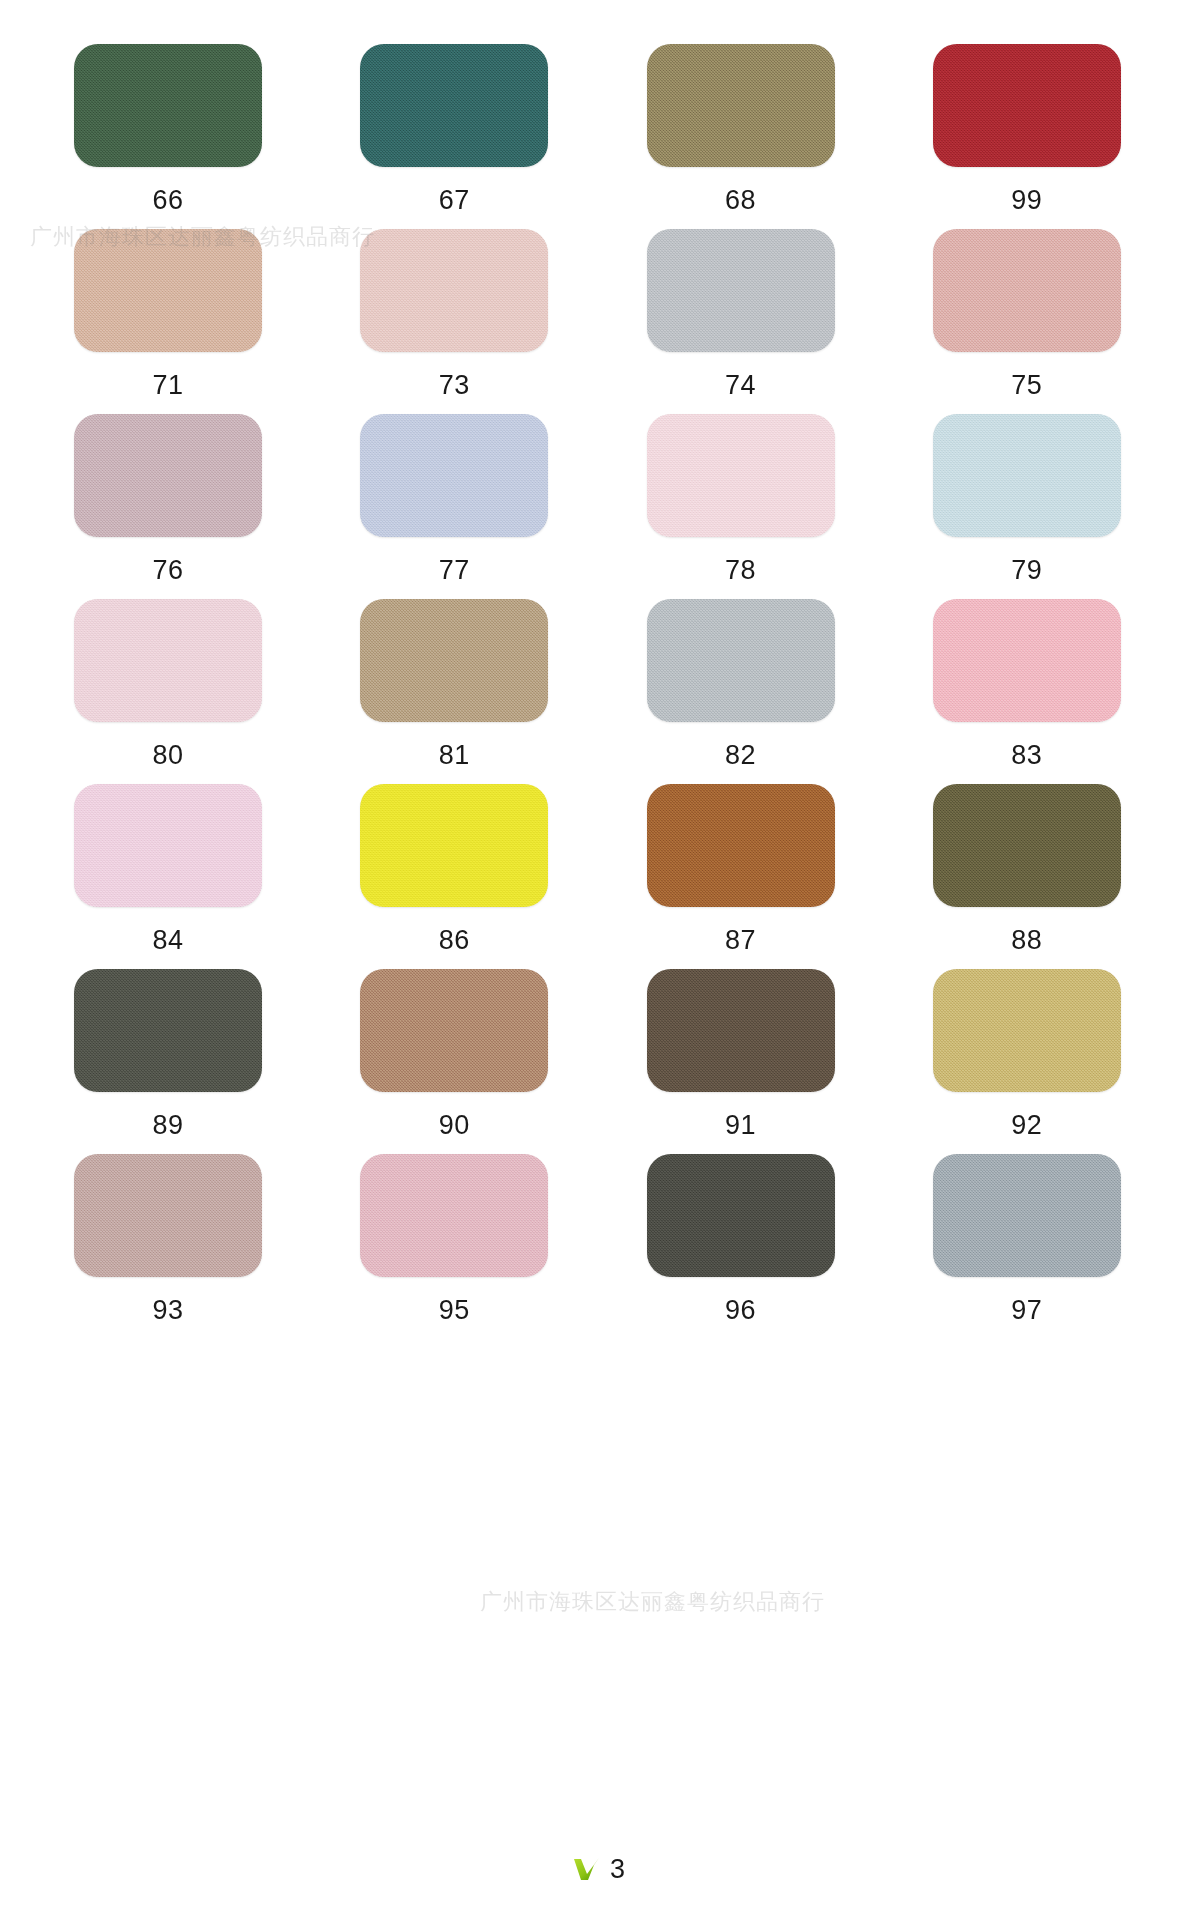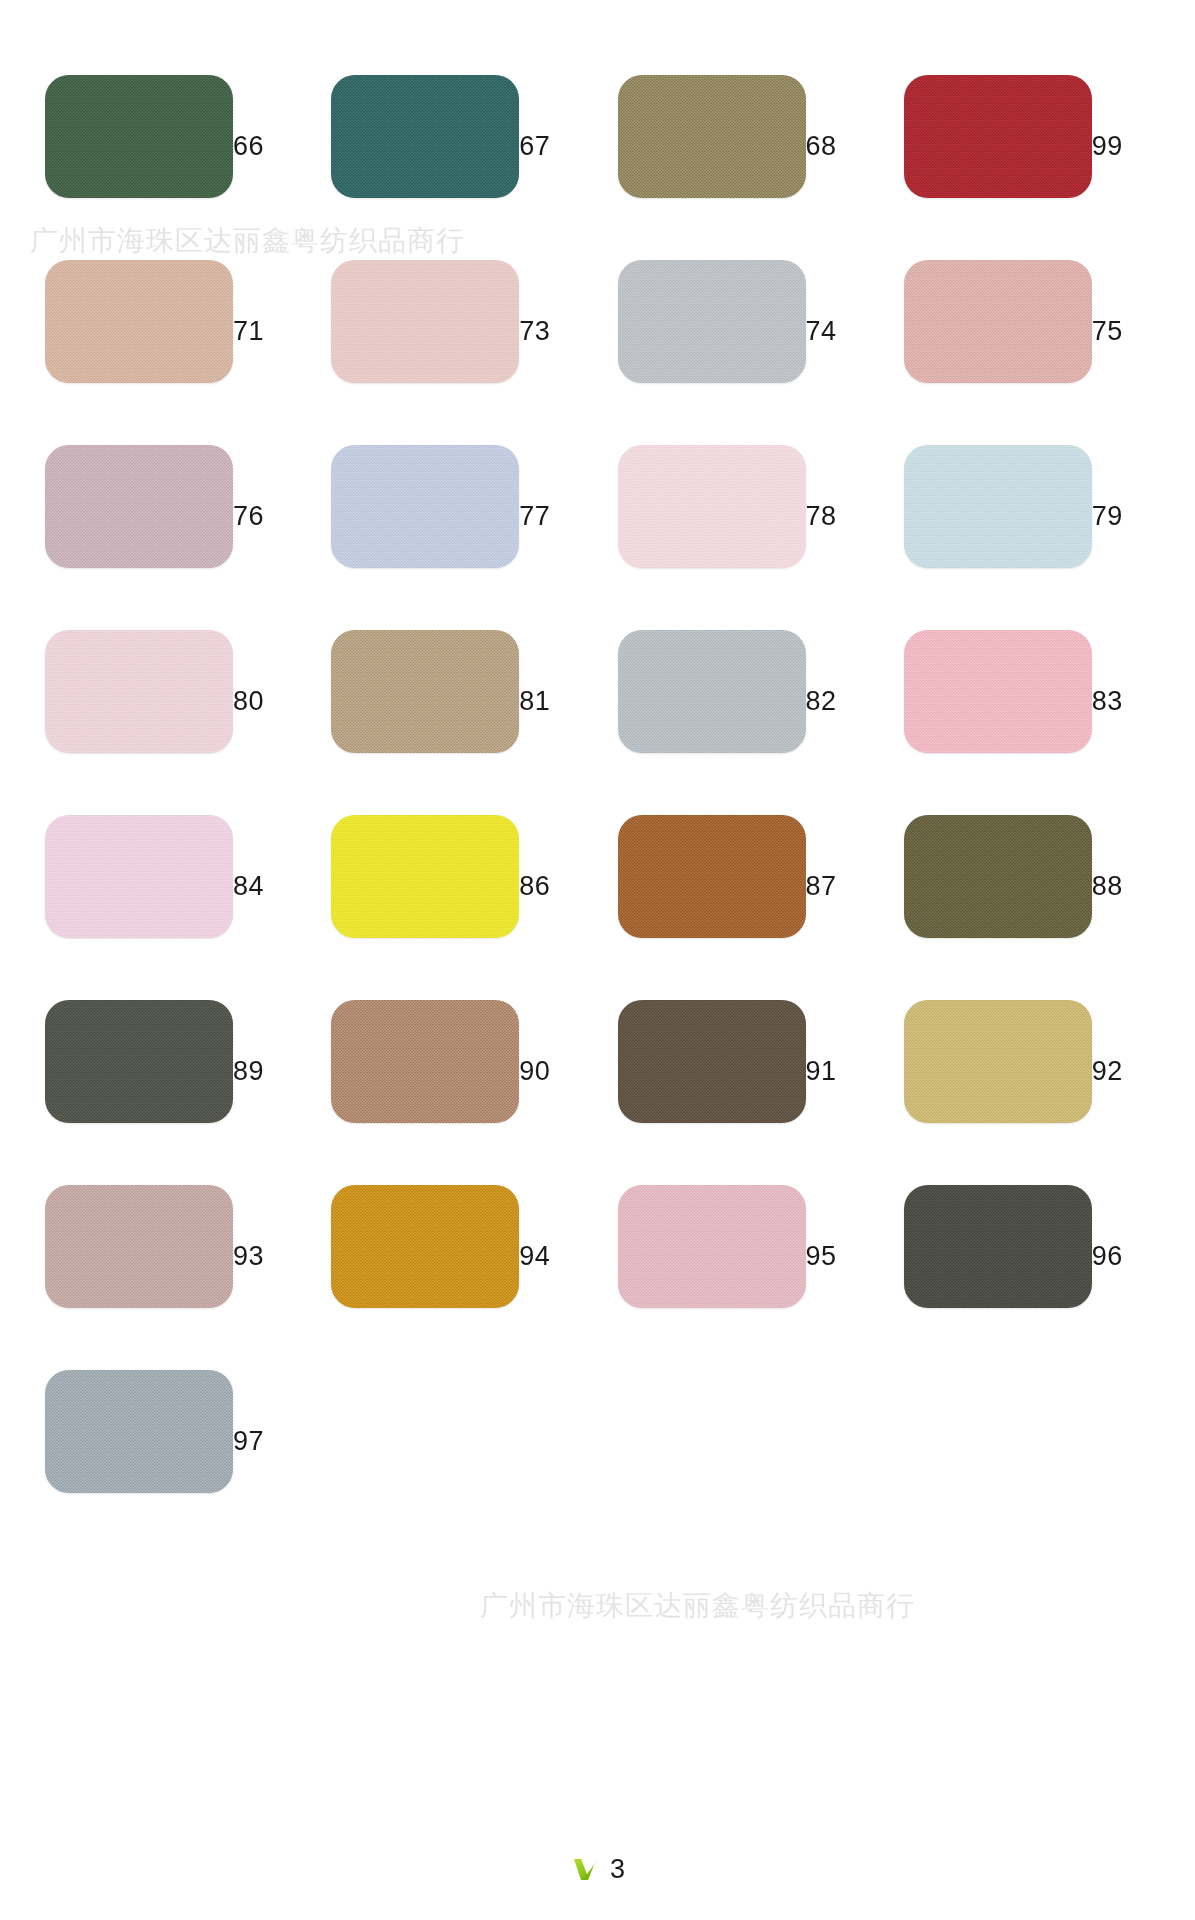--- a/index.html
+++ b/index.html
@@ -7,21 +7,21 @@
     width:1195px;height:1920px;
     background:#ffffff;
     font-family:"Liberation Sans","DejaVu Sans",sans-serif;
     position:relative;overflow:hidden;
   }
 
   
   .watermark{
     position:absolute;
     font-family:Liberation Serif, serif;
-    font-size:28px;
+    font-size:22px;
     letter-spacing:1px;
     color:rgba(125,125,125,0.21);
     white-space:nowrap;
     pointer-events:none;
     z-index:5;
     font-weight:400;
   }
   .wm-top{ left:30px; top:222px; }
   .wm-bottom{ left:480px; top:1587px; }
 
@@ -34,20 +34,21 @@
     box-sizing:border-box;
     display:grid;
     grid-template-columns:repeat(4,1fr);
     grid-auto-rows:185px;
     column-gap:40px;
     row-gap:0px;
     z-index:2;
   }
   .cell{
     display:flex;
+    flex-direction:column;
     align-items:center;
   }
   .swatch{
     width:188px;
     height:123px;
     border-radius:24px;
     position:relative;
     overflow:hidden;
     box-shadow:0 1px 2px rgba(0,0,0,0.10);
   }
@@ -200,24 +201,20 @@
       <div class="swatch" style="background-color: rgb(89, 76, 62);"></div>
       <div class="label">91</div>
     </div>
     <div class="cell">
       <div class="swatch" style="background-color: rgb(201, 180, 107);"></div>
       <div class="label">92</div>
     </div>
     <div class="cell">
       <div class="swatch" style="background-color: rgb(192, 162, 157);"></div>
       <div class="label">93</div>
-    </div>
-    <div class="cell">
-      <div class="swatch" style="background-color: rgb(201, 136, 26);"></div>
-      <div class="label">94</div>
     </div>
     <div class="cell">
       <div class="swatch" style="background-color: rgb(227, 180, 191);"></div>
       <div class="label">95</div>
     </div>
     <div class="cell">
       <div class="swatch" style="background-color: rgb(69, 70, 63);"></div>
       <div class="label">96</div>
     </div>
     <div class="cell">

